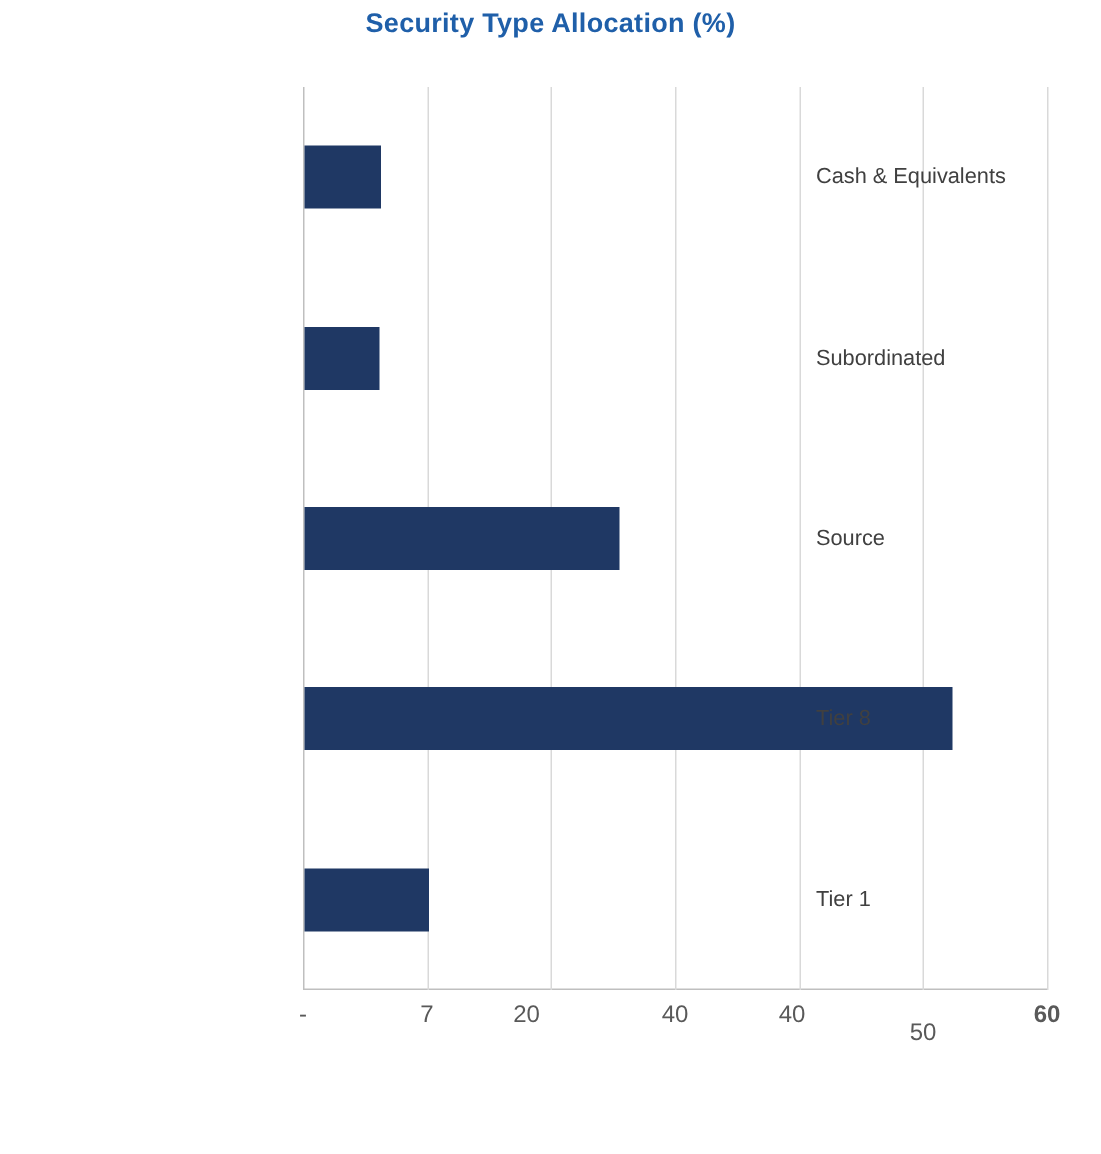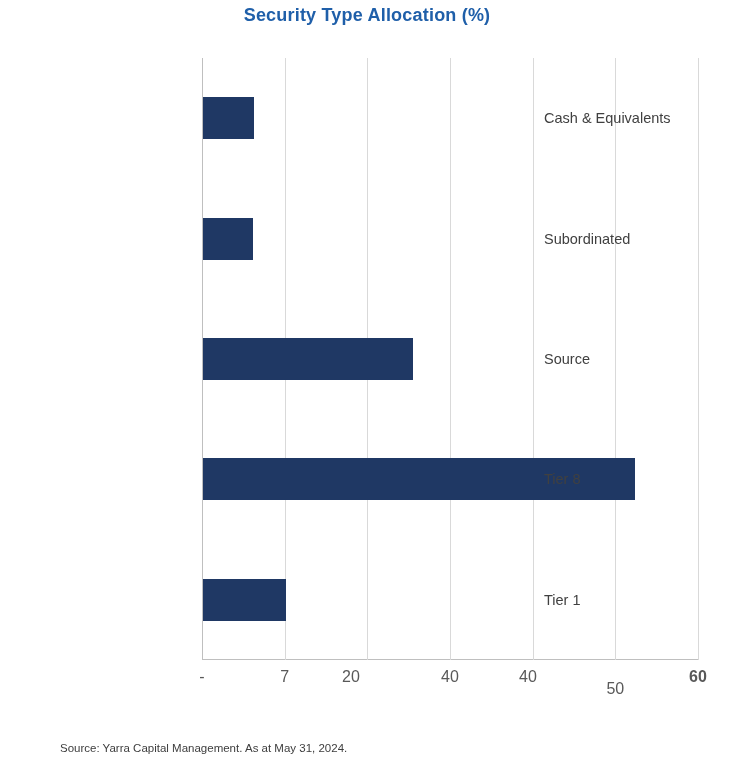--- a/index.html
+++ b/index.html
@@ -131,14 +131,13 @@
   <div id="x-labels">
       <div class="x-tick-label" style="left: 202px;">-</div>
       <div class="x-tick-label" style="left: 284.667px;">7</div>
       <div class="x-tick-label" style="left: 351px;">20</div>
       <div class="x-tick-label" style="left: 450px;">40</div>
       <div class="x-tick-label" style="left: 528px;">40</div>
       <div class="x-tick-label" style="left: 615.333px; margin-top: 12px;">50</div>
       <div class="x-tick-label" style="left: 698px; font-weight: bold;">60</div>
     </div>
 
-  <div class="source-note">Source: Yarra Capital Management. As at  May 31, 2024.</div>
 </div>
 
 </body></html>

